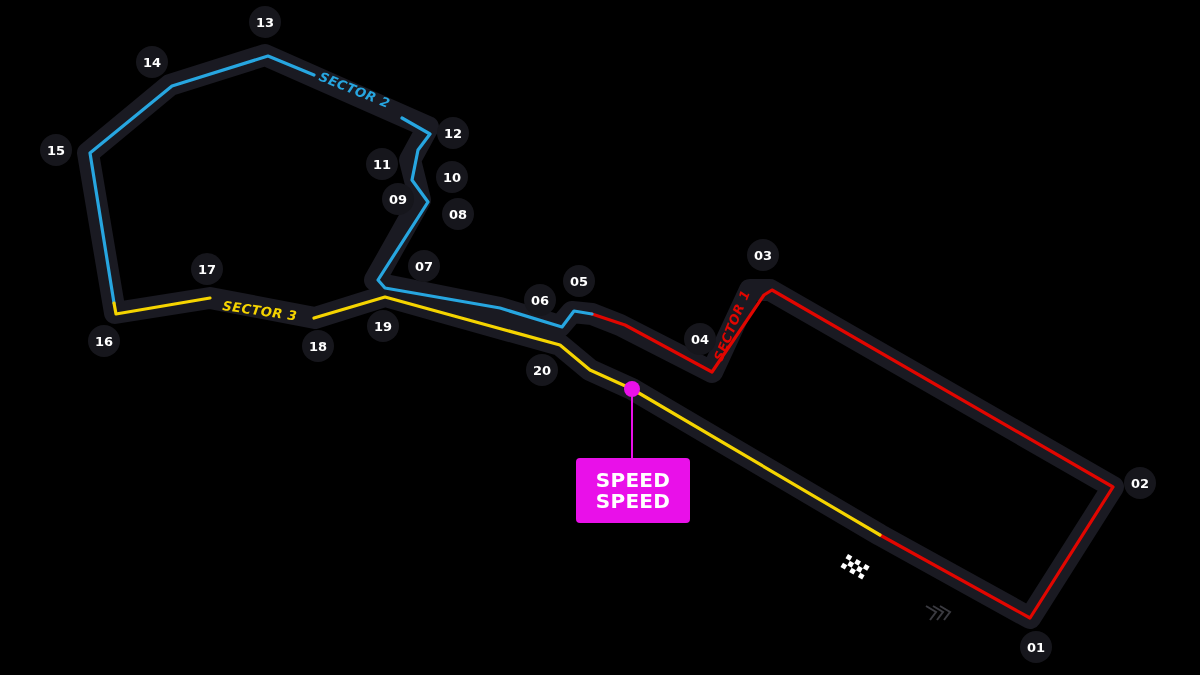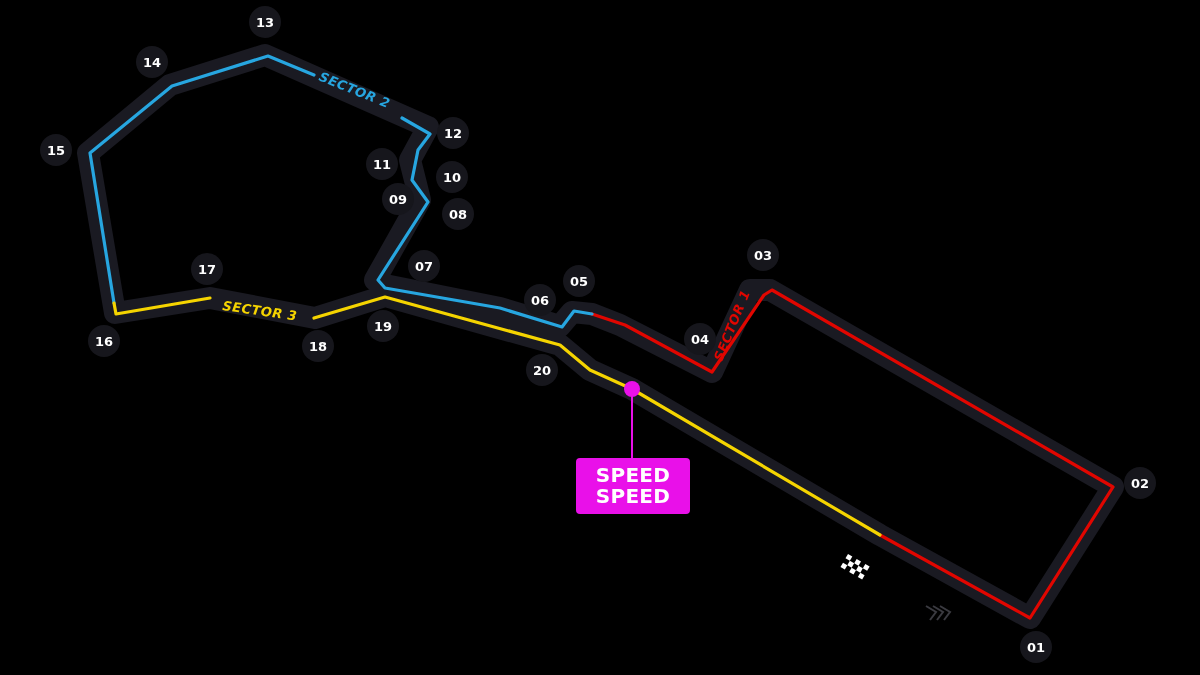--- a/index.html
+++ b/index.html
@@ -3,21 +3,21 @@
 <meta charset="utf-8">
 <style>
   html, body { margin: 0; padding: 0; background: #000; }
   body { width: 1200px; height: 675px; overflow: hidden; position: relative; font-family: "DejaVu Sans", sans-serif; }
   svg { position: absolute; left: 0; top: 0; }
   .casing { fill: none; stroke: #1a1a22; stroke-width: 22; stroke-linejoin: round; stroke-linecap: round; }
   .line { fill: none; stroke-width: 3.2; stroke-linejoin: round; stroke-linecap: round; }
   .turn-bg { fill: #16161c; }
   .turn-txt { fill: #fff; font-family: "DejaVu Sans", sans-serif; font-weight: bold; font-size: 13px; text-anchor: middle; dominant-baseline: central; }
   .sector-lbl { font-family: "DejaVu Sans", sans-serif; font-weight: bold; font-size: 13px; font-style: italic; letter-spacing: 0.5px; }
-  .trap-box { position: absolute; left: 576px; top: 458px; width: 114px; height: 56px; background: #e910e9; border-radius: 4px; display: flex; flex-direction: column; align-items: center; justify-content: center; }
+  .trap-box { position: absolute; left: 576px; top: 458px; width: 114px; height: 65px; background: #e910e9; border-radius: 4px; display: flex; flex-direction: column; align-items: center; justify-content: center; }
   .trap-box span { color: #fff; font-family: "DejaVu Sans", sans-serif; font-weight: bold; font-size: 20px; line-height: 21px; letter-spacing: 0.3px; }
 </style>
 </head>
 <body>
 
 <svg width="1200" height="675" viewBox="0 0 1200 675">
 
   <g>
     <path class="casing" d="M880,535 L1030,618 L1113,487 L770,290 L750,290 L712,372 L620,325 L592,314 L572,312 L560,326 L500,308 L385,285 L375,280 L420,200 L410,160 L428,127 L265,55 L170,85 L88,153 L115,313 L210,298 L315,318 L385,296 L560,345 L590,370 L632,389 Z"></path>
   </g>

